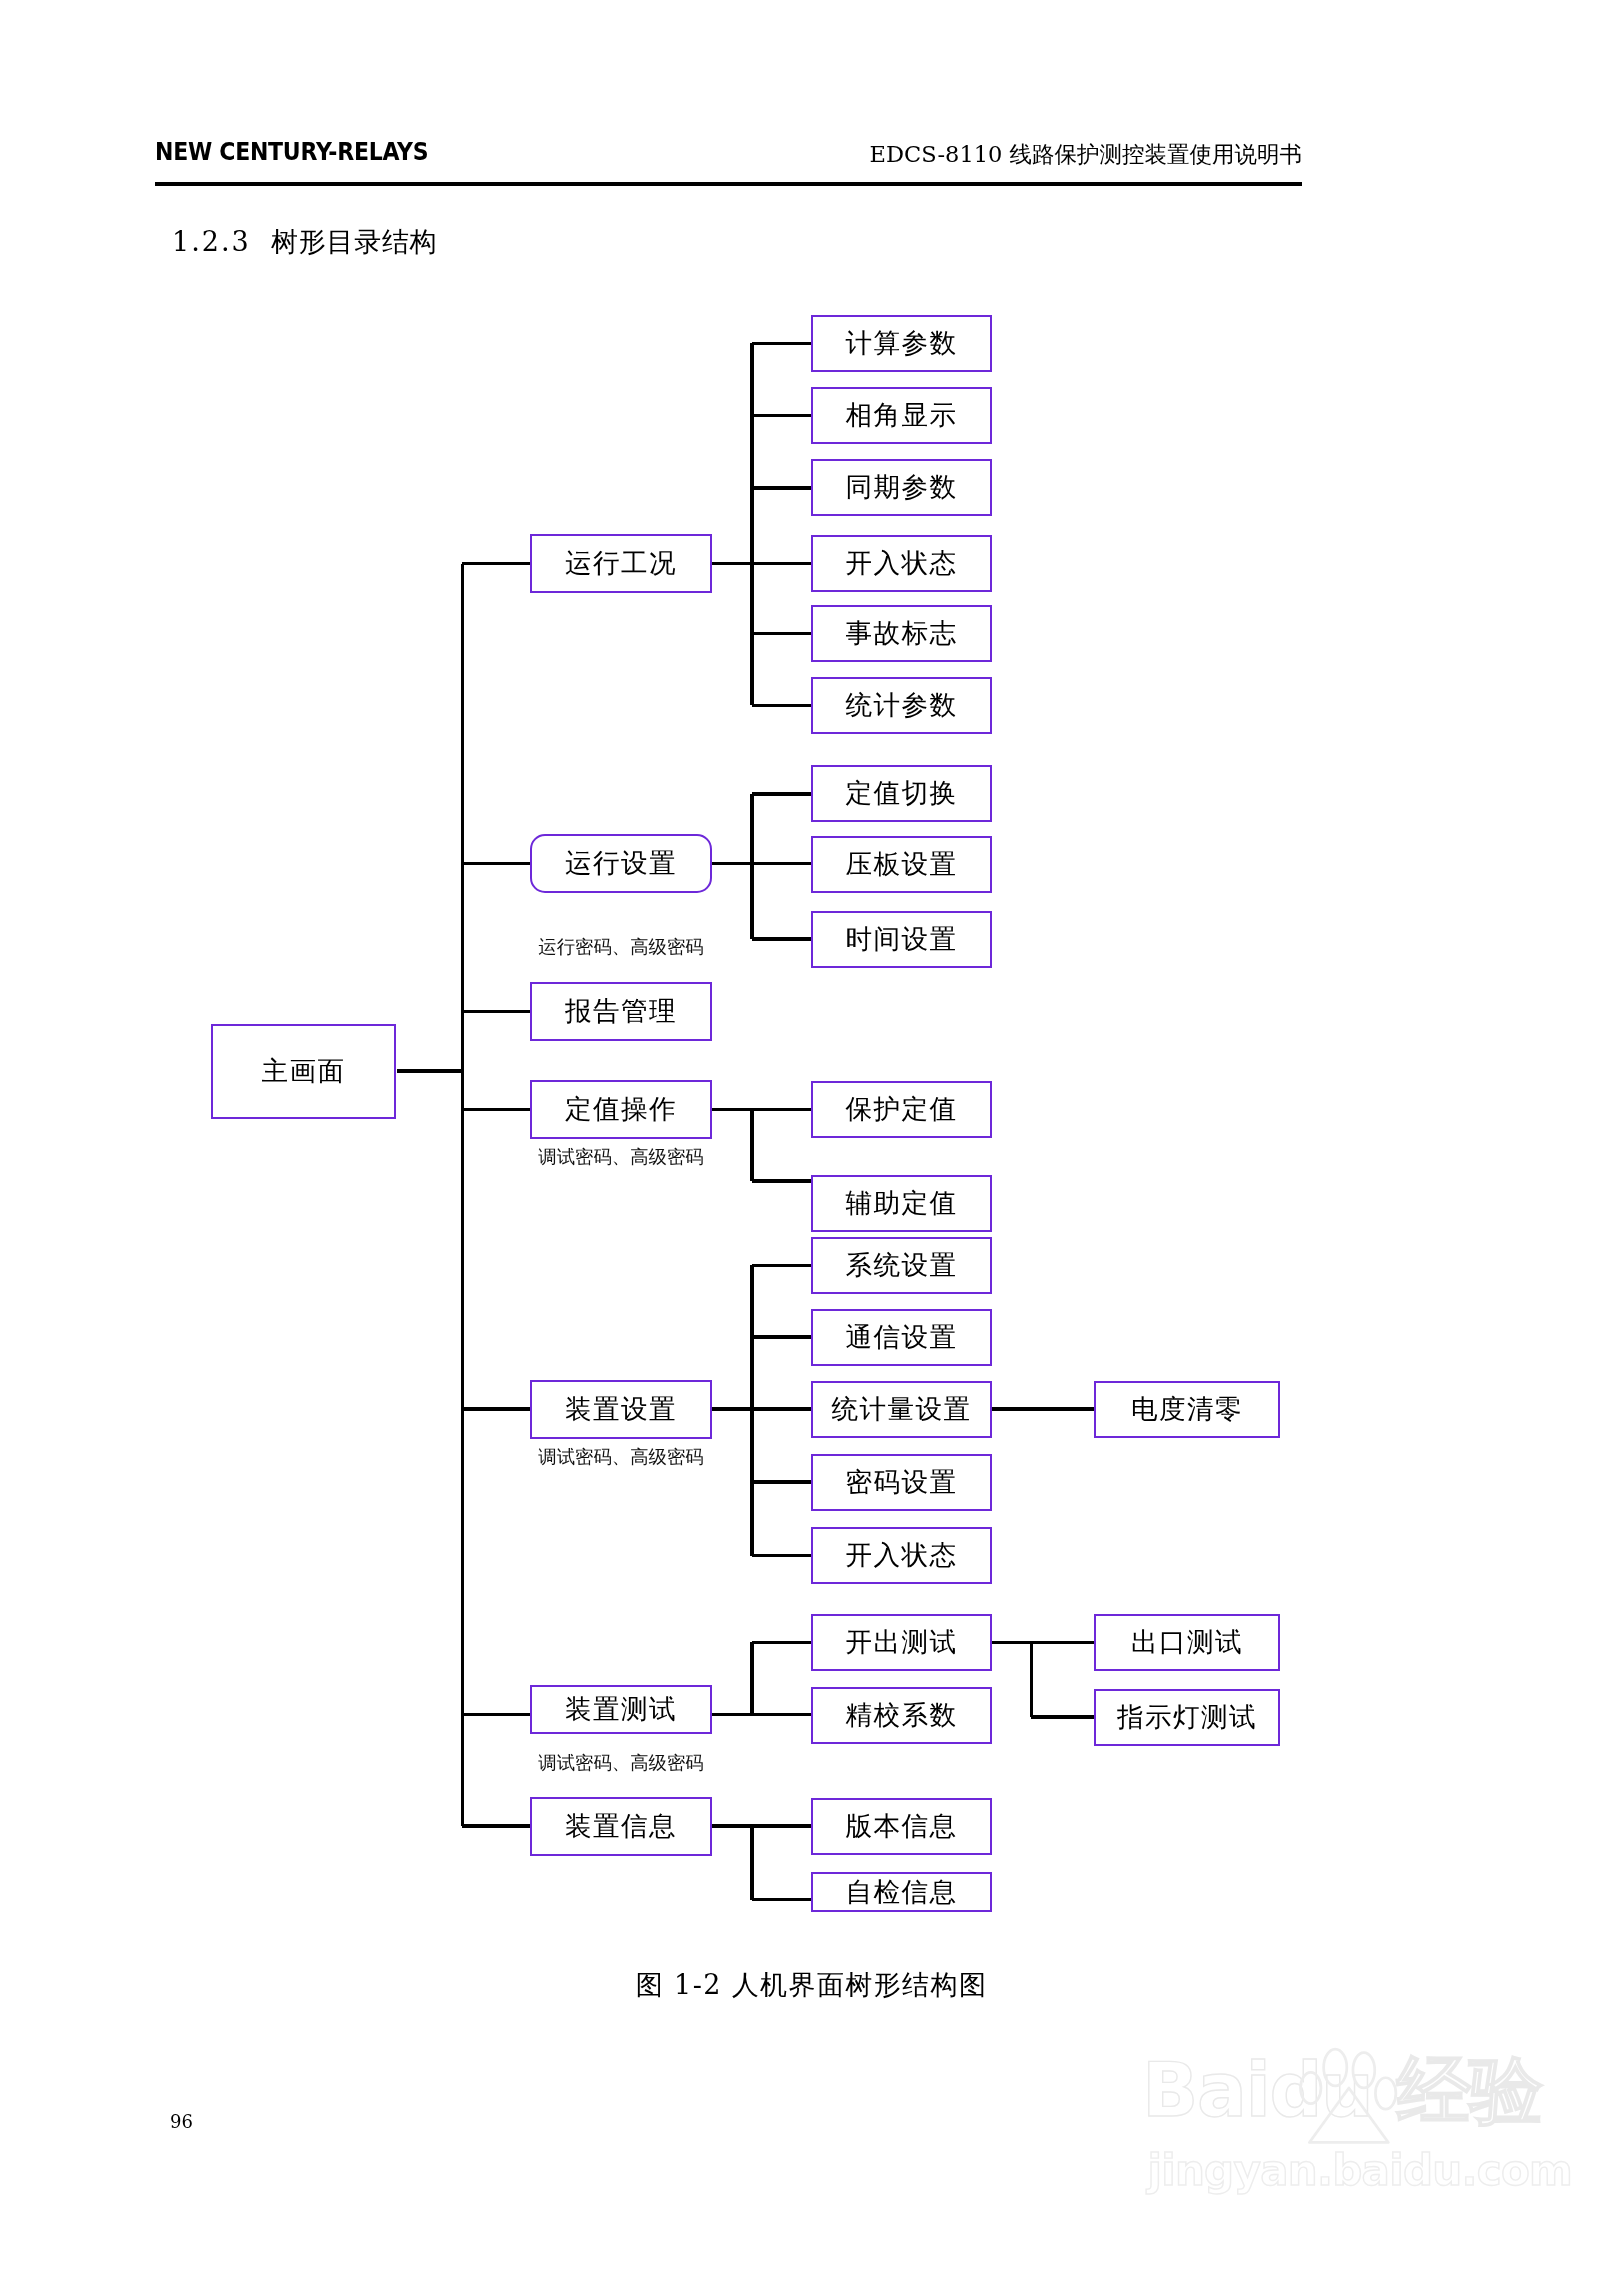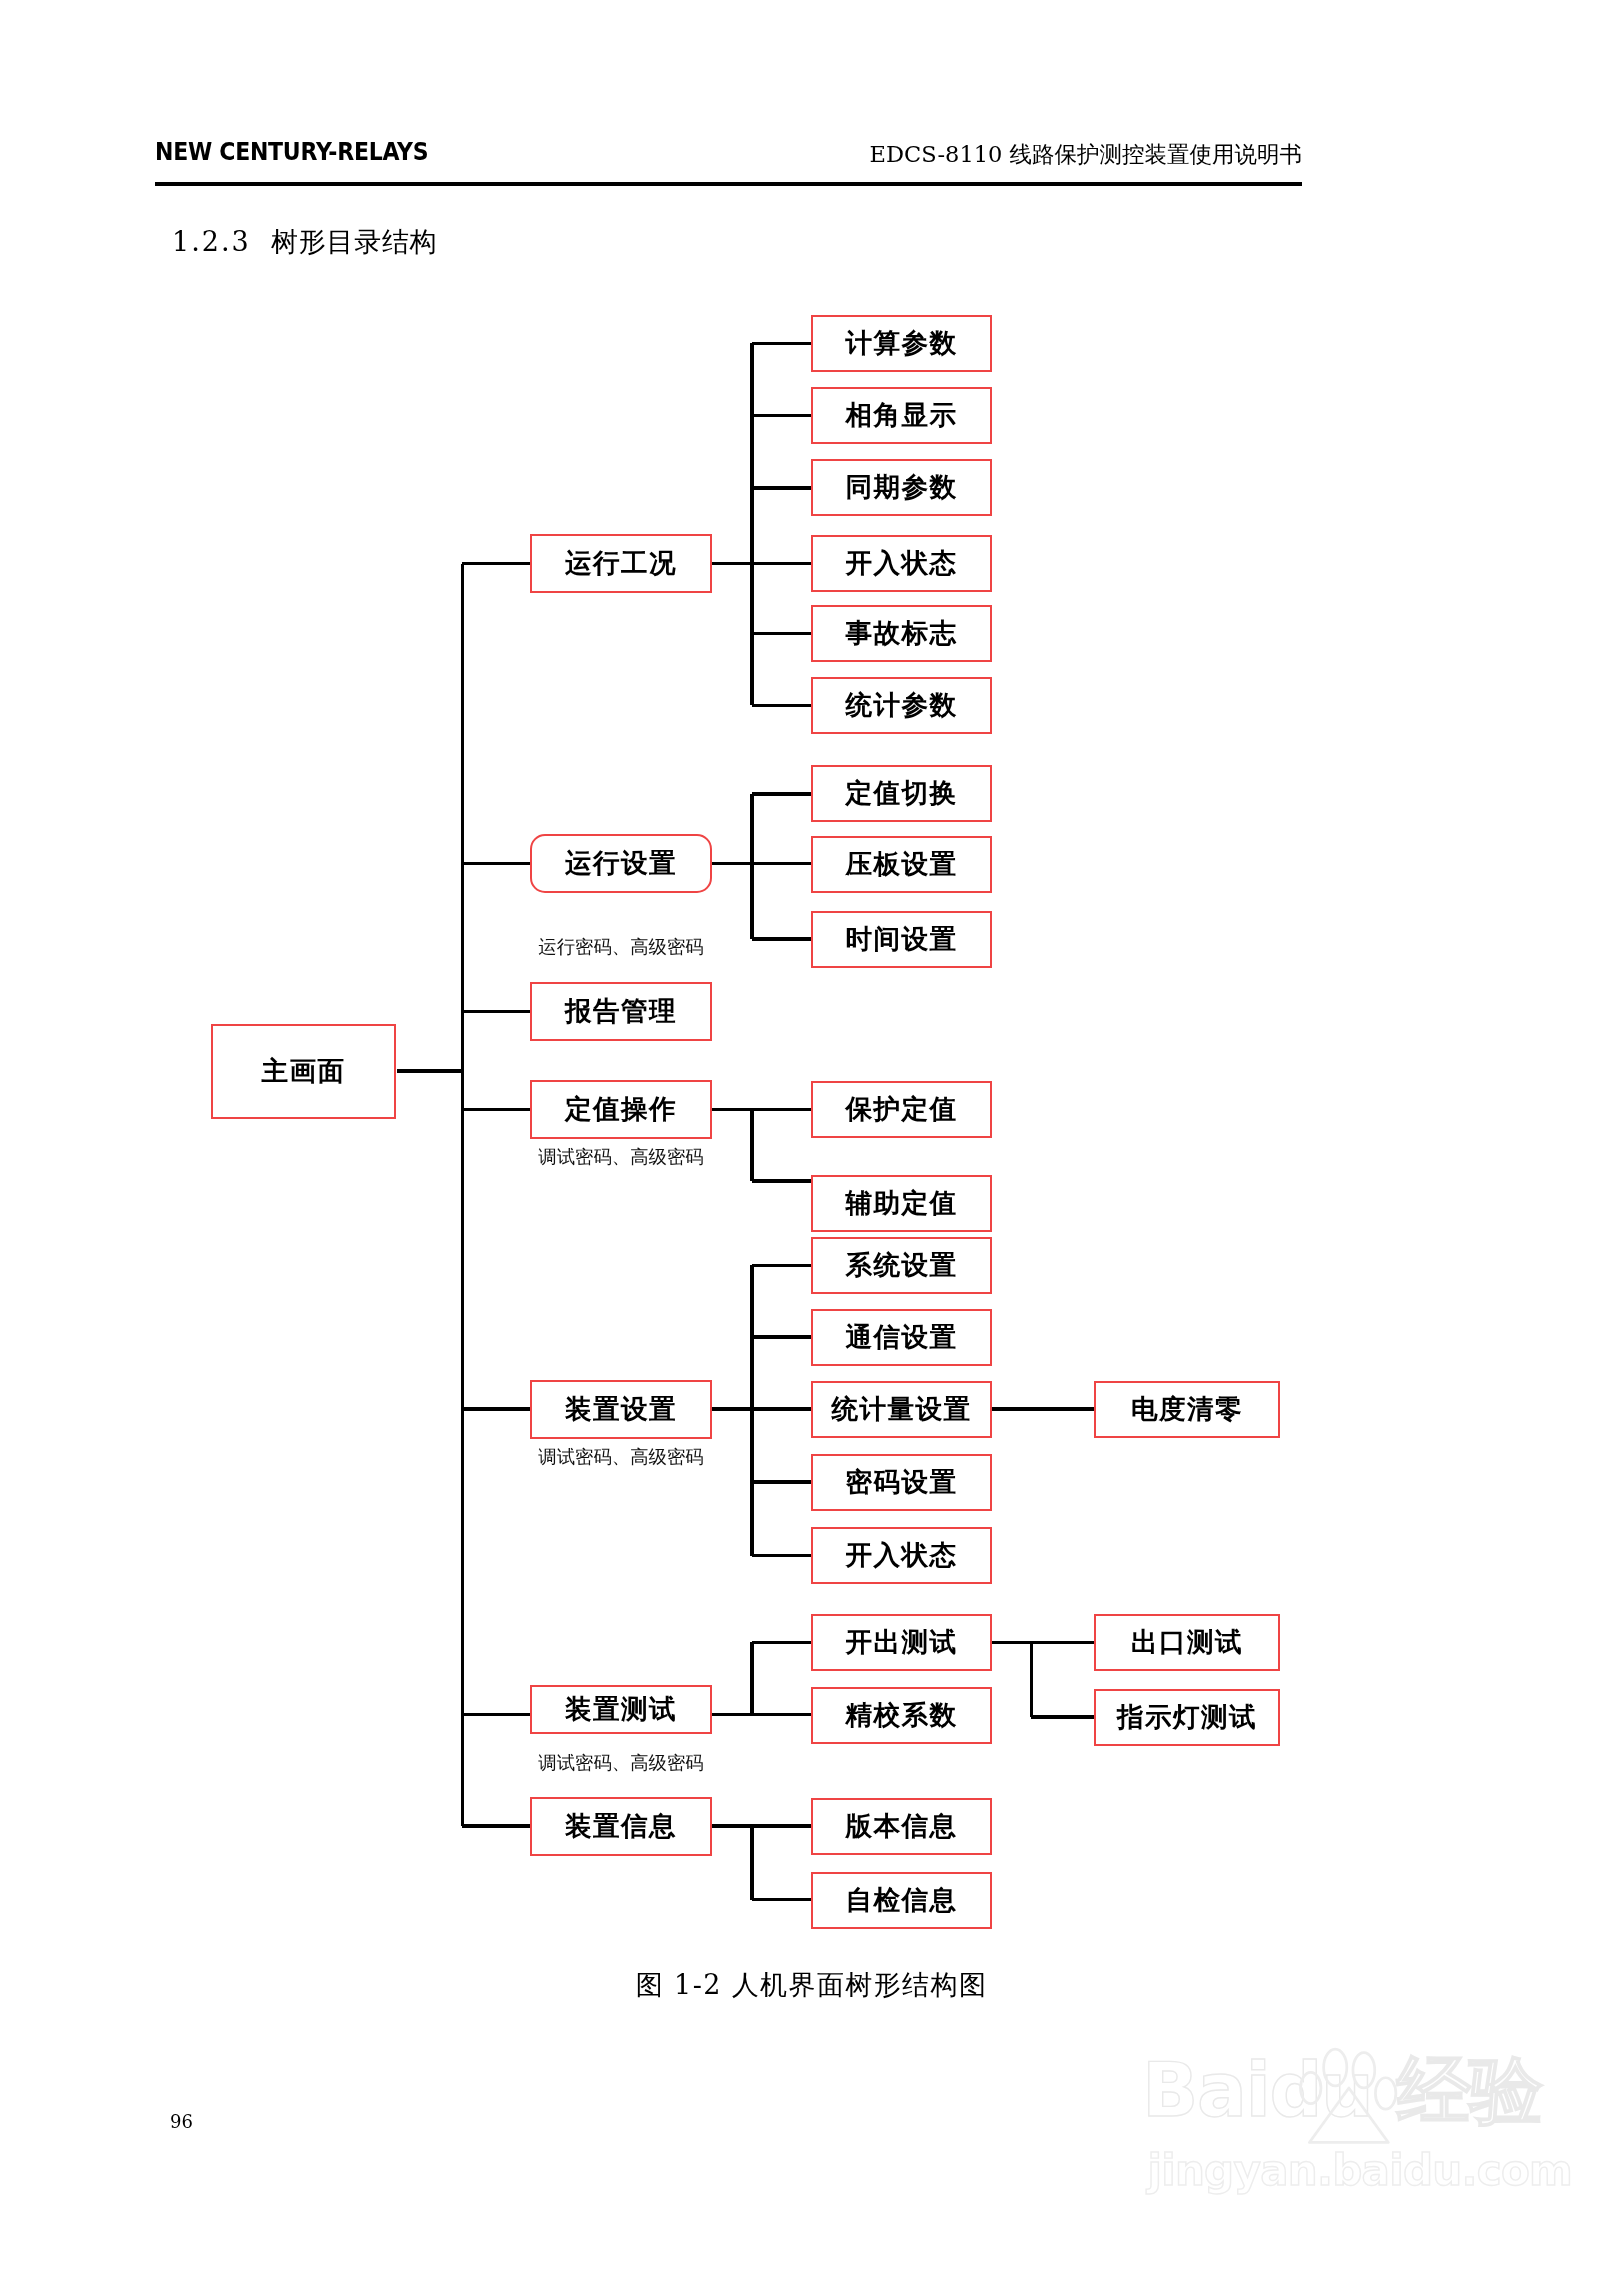--- a/index.html
+++ b/index.html
@@ -82,30 +82,29 @@
     height: 2295px;
   }
   #diagram svg {
     position: absolute;
     left: 0;
     top: 0;
   }
   .node {
     position: absolute;
     box-sizing: border-box;
-    border: 2px solid #ef4444;
+    border: 2px solid #6d28d9;
     background: #ffffff;
     display: flex;
     align-items: center;
     justify-content: center;
     font-size: 26.6px;
     letter-spacing: 1.4px;
     white-space: nowrap;
     line-height: 1;
-    font-weight: bold;
   }
   .node.root {
     font-size: 26.6px;
   }
   .note {
     position: absolute;
     font-size: 18.4px;
     letter-spacing: 0px;
     white-space: nowrap;
     text-align: center;
@@ -356,21 +355,21 @@
     <div class="node" style="left:1094px; top:1614px; width:186px; height:57px;">
       <span>出口测试</span>
     </div>
     <div class="node" style="left:1094px; top:1689px; width:186px; height:57px;">
       <span>指示灯测试</span>
     </div>
 
     <div class="node" style="left:811px; top:1798px; width:181px; height:57px;">
       <span>版本信息</span>
     </div>
-    <div class="node" style="left:811px; top:1872px; width:181px; height:57px;">
+    <div class="node" style="left:811px; top:1872px; width:181px; height:40px;">
       <span>自检信息</span>
     </div>
 
   </div>
 
   <div id="caption">图 1-2 人机界面树形结构图</div>
 
   <div id="page-number">96</div>
 
   <div id="watermark">

